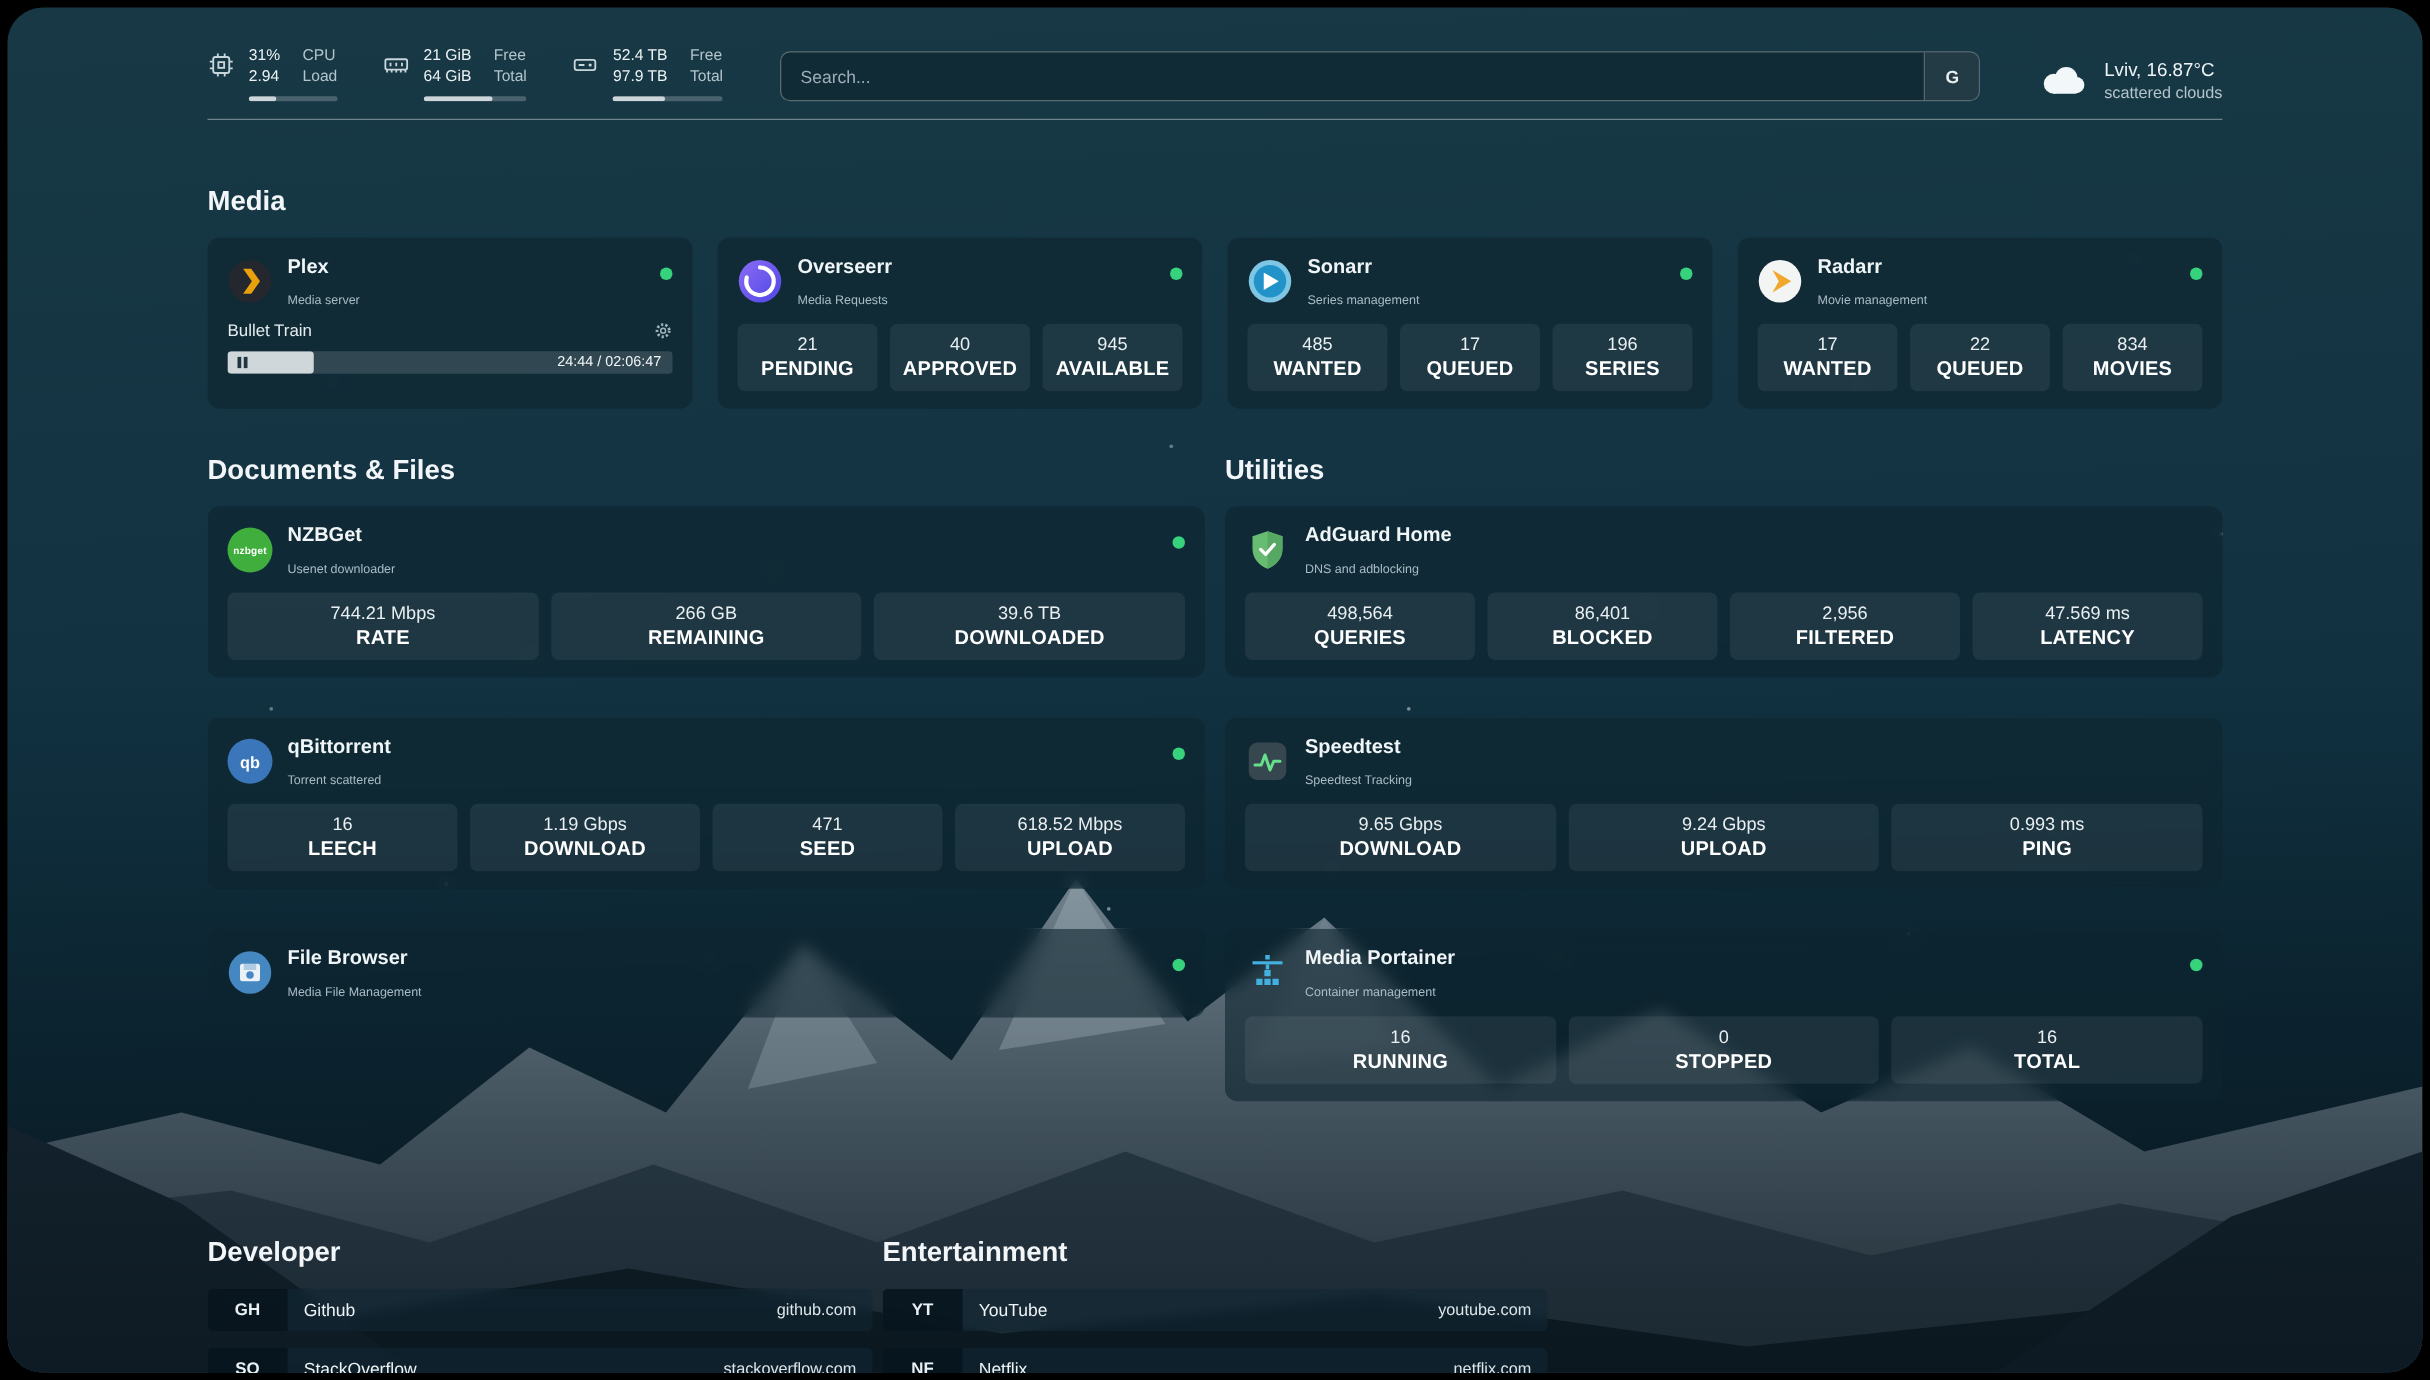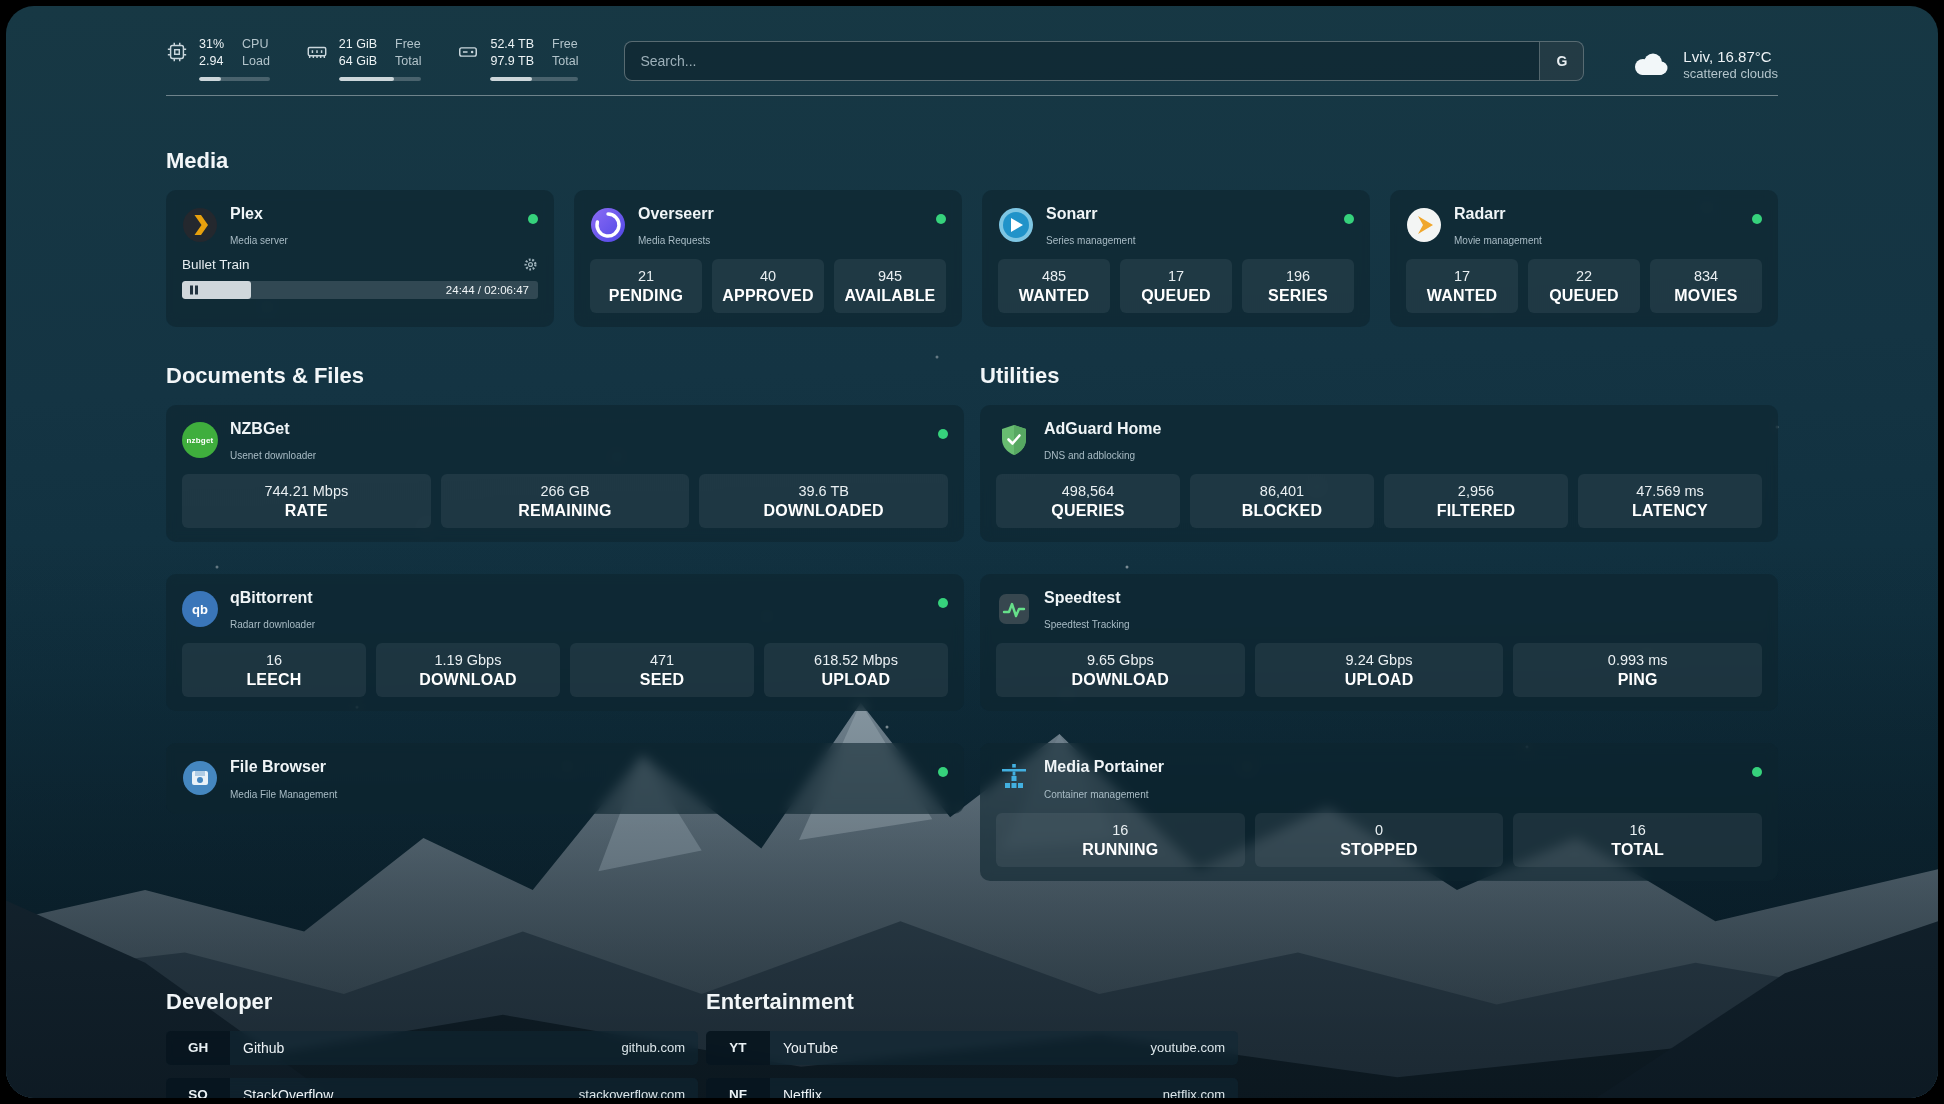--- a/index.html
+++ b/index.html
@@ -375,21 +375,21 @@
                 <div class="stat-label">DOWNLOADED</div>
               </div>
             </div>
           </div>
 
           <div class="card">
             <div class="card-head">
               <span class="icon-circle icon-qb">qb</span>
               <div>
                 <div class="app-name">qBittorrent</div>
-                <div class="app-desc">Radarr downloader</div>
+                <div class="app-desc">Torrent scattered</div>
               </div>
             </div>
             <span class="dot"></span>
             <div class="stats">
               <div class="stat">
                 <div class="stat-value">16</div>
                 <div class="stat-label">LEECH</div>
               </div>
               <div class="stat">
                 <div class="stat-value">1.19 Gbps</div>

